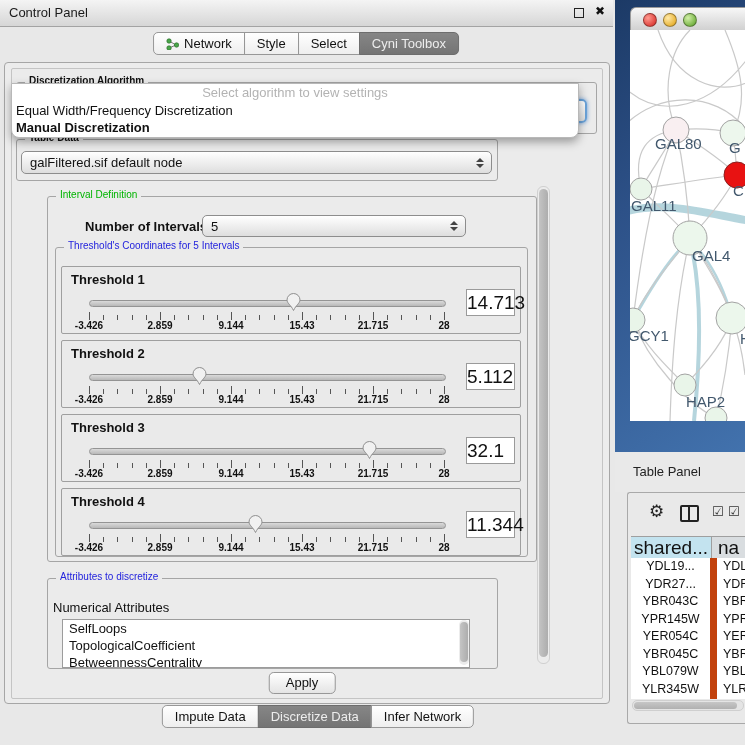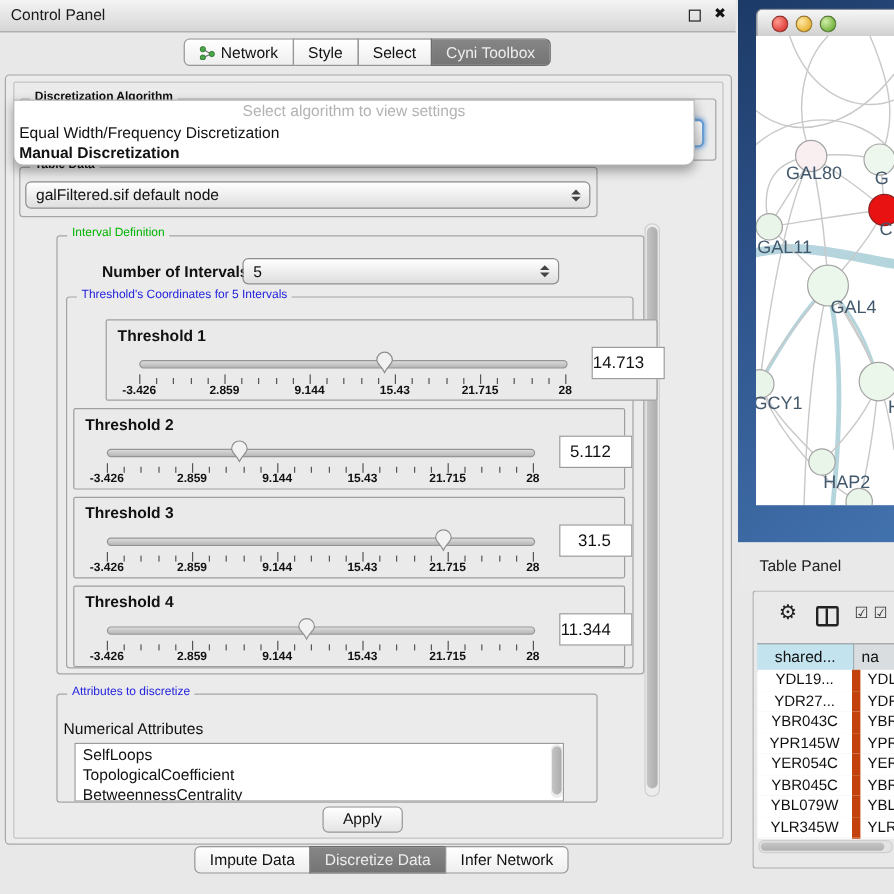--- a/index.html
+++ b/index.html
@@ -58,21 +58,21 @@
   .thr-panel{position:absolute;left:61px;width:458px;height:66px;border:1px solid #9f9f9f;background:#eaeaea;border-radius:2px;}
   .thr-label{position:absolute;left:9px;top:5px;font-weight:bold;font-size:13px;}
   .thr-track{position:absolute;left:27px;top:33px;width:355px;height:5px;border:1px solid #949494;border-radius:4px;background:linear-gradient(#dadada,#b8b8b8);}
   .thr-ticks{position:absolute;left:27px;top:45px;width:355px;height:9px;}
   .tick{position:absolute;width:1px;background:#555;}
   .tick.major{top:0;height:8px;}
   .tick.minor{top:3px;height:5px;}
   .thr-ticklabels{position:absolute;left:27px;top:53px;width:355px;height:12px;}
   .ticklabel{position:absolute;width:60px;text-align:center;font-size:10px;font-weight:bold;color:#111;}
   .thr-thumb{position:absolute;top:25px;}
-  .thr-value{position:absolute;left:404px;top:22px;width:42px;height:25px;background:#fff;border:1px solid #9a9a9a;font-size:14px;line-height:25px;text-align:right;padding-right:17px;}
+  .thr-value{position:absolute;left:404px;top:22px;width:42px;height:25px;background:#fff;border:1px solid #9a9a9a;font-size:19px;line-height:25px;text-align:left;padding-right:5px;}
 
   
   .attr-list{left:62px;top:619px;width:406px;height:47px;background:#fff;border:1px solid #9c9c9c;overflow:hidden;}
   .attr-item{height:17px;line-height:17px;padding-left:6px;font-size:13px;white-space:nowrap;}
 
   .btn{position:absolute;transform:translateX(-50%);padding:0 16px;height:20px;line-height:20px;background:linear-gradient(#ffffff,#e4e4e4);
     border:1px solid #979797;border-radius:5px;font-size:13px;text-align:center;}
 
   
   .blue-frame{left:615px;top:0;width:130px;height:452px;background:linear-gradient(145deg,#1c3a66 0%,#2d5188 40%,#4272ad 100%);}
@@ -83,21 +83,21 @@
   .tl.green{background:radial-gradient(circle at 4px 4px,#d2efa8,#7ab648 70%);}
   .net-canvas{left:630px;top:30px;width:115px;height:391px;background:#ffffff;overflow:hidden;}
 
   .tp-bar{left:615px;top:452px;width:130px;height:40px;background:#e9e9e9;}
   .tp-bar span{position:absolute;left:18px;top:12px;font-size:13px;color:#222;}
   .tbl-win{left:627px;top:492px;width:118px;height:230px;background:#e9e9e9;border:1px solid #a9a9a9;border-right:none;border-radius:3px 0 0 3px;}
   .gear{position:absolute;font-family:"DejaVu Sans",sans-serif;font-size:17px;color:#222;}
   .colicon{position:absolute;width:15px;height:13px;border:2px solid #222;border-radius:2px;}
   .colicon:after{content:"";position:absolute;left:6px;top:0;bottom:0;width:2px;background:#222;}
   .cbx{position:absolute;font-family:"DejaVu Sans",sans-serif;font-size:13px;color:#333;}
-  .tbl-header{position:absolute;height:22px;font-size:13px;line-height:22px;border-top:1px solid #9f9f9f;border-bottom:1px solid #9f9f9f;}
+  .tbl-header{position:absolute;height:22px;font-size:19px;line-height:22px;border-top:1px solid #9f9f9f;border-bottom:1px solid #9f9f9f;}
   .tbl-rows .trow{display:flex;height:17.5px;line-height:17.5px;font-size:12.5px;background:#fff;}
   .trow .c1{width:79px;text-align:center;border-right:7px solid #c2410c;overflow:hidden;white-space:nowrap;}
   .trow .c2{flex:1;padding-left:6px;overflow:hidden;white-space:nowrap;}
 
   svg text{font-family:"Liberation Sans",sans-serif;}
 </style>
 </head>
 <body>
 
 <div id="app">
@@ -169,21 +169,21 @@
     <span class="combo-text">5</span>
     <span class="spin">
         <i class="up"></i>
         <i class="dn"></i>
       </span>
   </div>
   <div class="group" style="left:55px;top:247px;width:471px;height:308px;">
     <span class="glabel blue">Threshold's Coordinates for 5 Intervals</span>
   </div>
   <div id="thr-container">
-      <div class="thr-panel" style="top: 266px; margin-left: 27px;">
+      <div class="thr-panel" style="top: 266px;">
         <div class="thr-label">Threshold 1</div>
         <div class="thr-track"></div>
         <div class="thr-ticks">
           <span class="tick major" style="left: 0px;"></span>
           <span class="tick minor" style="left: 14.2px;"></span>
           <span class="tick minor" style="left: 28.4px;"></span>
           <span class="tick minor" style="left: 42.6px;"></span>
           <span class="tick minor" style="left: 56.8px;"></span>
           <span class="tick major" style="left: 71px;"></span>
           <span class="tick minor" style="left: 85.2px;"></span>
@@ -299,21 +299,21 @@
           <span class="ticklabel" style="left: -30px;">-3.426</span>
           <span class="ticklabel" style="left: 41px;">2.859</span>
           <span class="ticklabel" style="left: 112px;">9.144</span>
           <span class="ticklabel" style="left: 183px;">15.43</span>
           <span class="ticklabel" style="left: 254px;">21.715</span>
           <span class="ticklabel" style="left: 325px;">28</span>
         </div>
         <svg class="thr-thumb" width="17" height="20" viewBox="0 0 17 20" style="left: 298.944px;">
           <path d="M 2,8 A 6.5,6.5 0 1 1 15,8 C 15,11.2 11.2,12.8 8.5,18.5 C 5.8,12.8 2,11.2 2,8 Z" fill="#f1f1f1" stroke="#8f8f8f" stroke-width="1"></path>
         </svg>
-        <div class="thr-value">31.5</div>
+        <div class="thr-value">32.1</div>
       </div>
       <div class="thr-panel" style="top: 488px;">
         <div class="thr-label">Threshold 4</div>
         <div class="thr-track"></div>
         <div class="thr-ticks">
           <span class="tick major" style="left: 0px;"></span>
           <span class="tick minor" style="left: 14.2px;"></span>
           <span class="tick minor" style="left: 28.4px;"></span>
           <span class="tick minor" style="left: 42.6px;"></span>
           <span class="tick minor" style="left: 56.8px;"></span>

